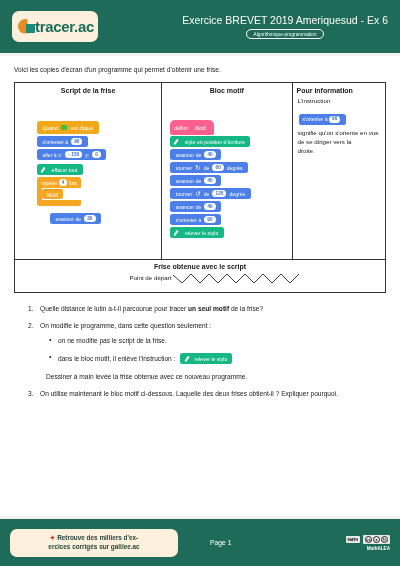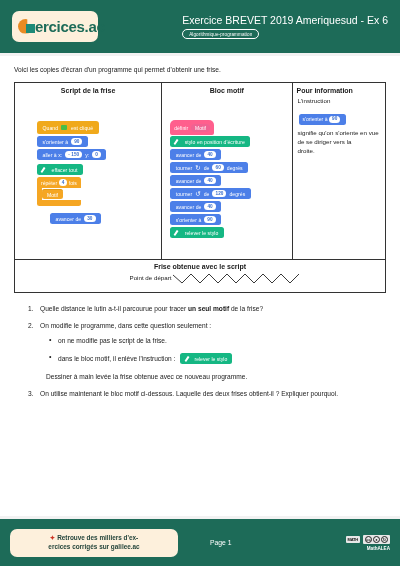--- a/index.html
+++ b/index.html
@@ -40,21 +40,21 @@
   .logo-mark .sq {
     position: absolute; left: 8px; top: 6px;
     width: 9px; height: 9px; background: #1d8a78;
   }
   .logo-text {
     font-size: 15px; font-weight: bold; color: #1d6b58;
     letter-spacing: -0.3px; margin-left: -1px;
   }
   .header-right {
     margin-left: auto; text-align: right; color: #ffffff;
-    display: flex; flex-direction: column; align-items: flex-start;
+    display: flex; flex-direction: column; align-items: center;
   }
   .header-title { font-size: 10.5px; line-height: 12.5px; max-width: 230px; }
   .header-tag {
     margin-top: 3px;
     border: 1px solid #ffffff; border-radius: 9px;
     font-size: 4.6px; letter-spacing: 0.1px;
     padding: 1.5px 6px; color: #ffffff;
   }
   .header-rule { height: 3px; background: #f2f2f2; }
 
@@ -244,21 +244,21 @@
 </style>
 </head>
 <body>
 
 <div class="header">
   <div class="logo-pill">
     <span class="logo-mark">
       <span class="arc"></span>
         <span class="sq"></span>
     </span>
-    <span class="logo-text">ercices.ac</span>
+    <span class="logo-text">tracer.ac</span>
   </div>
   <div class="header-right">
     <div class="header-title">Exercice BREVET 2019 Ameriquesud - Ex 6</div>
     <div class="header-tag">Algorithmique-programmation</div>
   </div>
 </div>
 <div class="header-rule"></div>
 
 <div class="sheet">
   <div class="intro">Voici les copies d'écran d'un programme qui permet d'obtenir une frise.</div>

